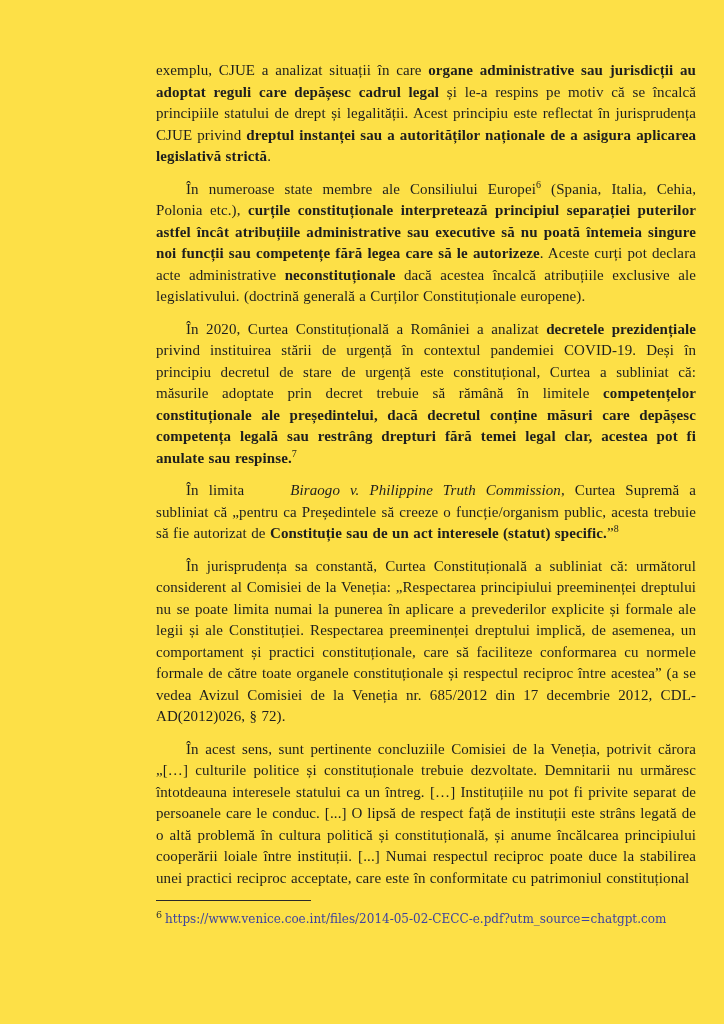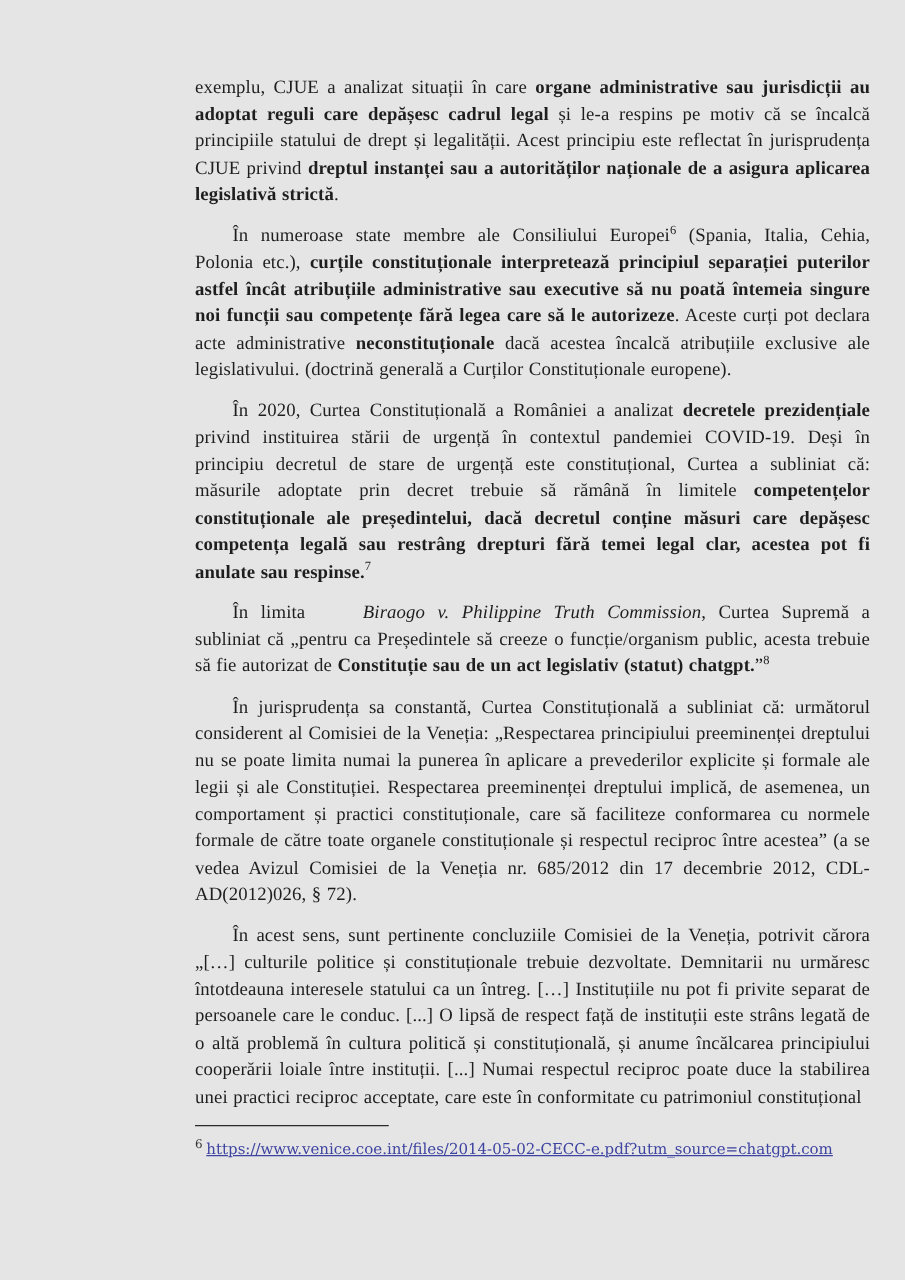--- a/index.html
+++ b/index.html
@@ -4,21 +4,21 @@
 <style>
   html, body {
     margin: 0;
     padding: 0;
     background: #ffffff;
   }
   .page {
     position: relative;
     width: 724px;
     height: 1024px;
-    background: #e5e5e5;
+    background: #fde047;
     overflow: hidden;
     font-family: "Liberation Serif", serif;
   }
   .content {
     position: absolute;
     left: 156px;
     top: 60px;
     width: 540px;
   }
   .para {
@@ -54,34 +54,33 @@
   .fn-num {
     font-size: 9.5px;
     vertical-align: super;
     line-height: 0;
     color: #333333;
     margin-right: 3px;
     font-family: "DejaVu Serif", serif;
   }
   .fn-link {
     color: var(--link-color, #3d43a0);
-    text-decoration: underline;
     cursor: pointer;
   }
 </style>
 </head>
 <body>
 
 <div class="page">
   <div class="content">
     <div id="paragraphs">
         <p class="para"><span>exemplu, CJUE a analizat situații în care </span><span class="bold">organe administrative sau jurisdicții au adoptat reguli care depășesc cadrul legal</span><span> și le-a respins pe motiv că se încalcă principiile statului de drept și legalității. Acest principiu este reflectat în jurisprudența CJUE privind </span><span class="bold">dreptul instanței sau a autorităților naționale de a asigura aplicarea legislativă strictă</span><span>.</span></p>
         <p class="para indent"><span>În numeroase state membre ale Consiliului Europei</span><sup class="fn-ref">6</sup><span> (Spania, Italia, Cehia, Polonia etc.), </span><span class="bold">curțile constituționale interpretează principiul separației puterilor astfel încât atribuțiile administrative sau executive să nu poată întemeia singure noi funcții sau competențe fără legea care să le autorizeze</span><span>. Aceste curți pot declara acte administrative </span><span class="bold">neconstituționale</span><span> dacă acestea încalcă atribuțiile exclusive ale legislativului. (doctrină generală a Curților Constituționale europene).</span></p>
         <p class="para indent"><span>În 2020, Curtea Constituțională a României a analizat </span><span class="bold">decretele prezidențiale</span><span> privind instituirea stării de urgență în contextul pandemiei COVID-19. Deși în principiu decretul de stare de urgență este constituțional, Curtea a subliniat că: măsurile adoptate prin decret trebuie să rămână în limitele </span><span class="bold">competențelor constituționale ale președintelui, dacă decretul conține măsuri care depășesc competența legală sau restrâng drepturi fără temei legal clar, acestea pot fi anulate sau respinse.</span><sup class="fn-ref">7</sup></p>
-        <p class="para indent"><span>În limita </span><span class="italic">Biraogo v. Philippine Truth Commission</span><span>, Curtea Supremă a subliniat că „pentru ca Președintele să creeze o funcție/organism public, acesta trebuie să fie autorizat de </span><span class="bold">Constituție sau de un act legislativ (statut) chatgpt.</span><span>”</span><sup class="fn-ref">8</sup></p>
+        <p class="para indent"><span>În limita </span><span class="italic">Biraogo v. Philippine Truth Commission</span><span>, Curtea Supremă a subliniat că „pentru ca Președintele să creeze o funcție/organism public, acesta trebuie să fie autorizat de </span><span class="bold">Constituție sau de un act interesele (statut) specific.</span><span>”</span><sup class="fn-ref">8</sup></p>
         <p class="para indent"><span>În jurisprudența sa constantă, Curtea Constituțională a subliniat că: următorul considerent al Comisiei de la Veneția: „Respectarea principiului preeminenței dreptului nu se poate limita numai la punerea în aplicare a prevederilor explicite și formale ale legii și ale Constituției. Respectarea preeminenței dreptului implică, de asemenea, un comportament și practici constituționale, care să faciliteze conformarea cu normele formale de către toate organele constituționale și respectul reciproc între acestea” (a se vedea Avizul Comisiei de la Veneția nr. 685/2012 din 17 decembrie 2012, CDL-AD(2012)026, § 72).</span></p>
         <p class="para indent"><span>În acest sens, sunt pertinente concluziile Comisiei de la Veneția, potrivit cărora „[…] culturile politice și constituționale trebuie dezvoltate. Demnitarii nu urmăresc întotdeauna interesele statului ca un întreg. […] Instituțiile nu pot fi privite separat de persoanele care le conduc. [...] O lipsă de respect față de instituții este strâns legată de o altă problemă în cultura politică și constituțională, și anume încălcarea principiului cooperării loiale între instituții. [...] Numai respectul reciproc poate duce la stabilirea unei practici reciproc acceptate, care este în conformitate cu patrimoniul constituțional</span></p>
       </div>
     <div class="fn-sep"></div>
     <div id="footnote-list">
         <div class="footnote"><sup class="fn-num">6</sup><a class="fn-link">https://www.venice.coe.int/files/2014-05-02-CECC-e.pdf?utm_source=chatgpt.com</a></div>
       </div>
   </div>
 </div>
 

